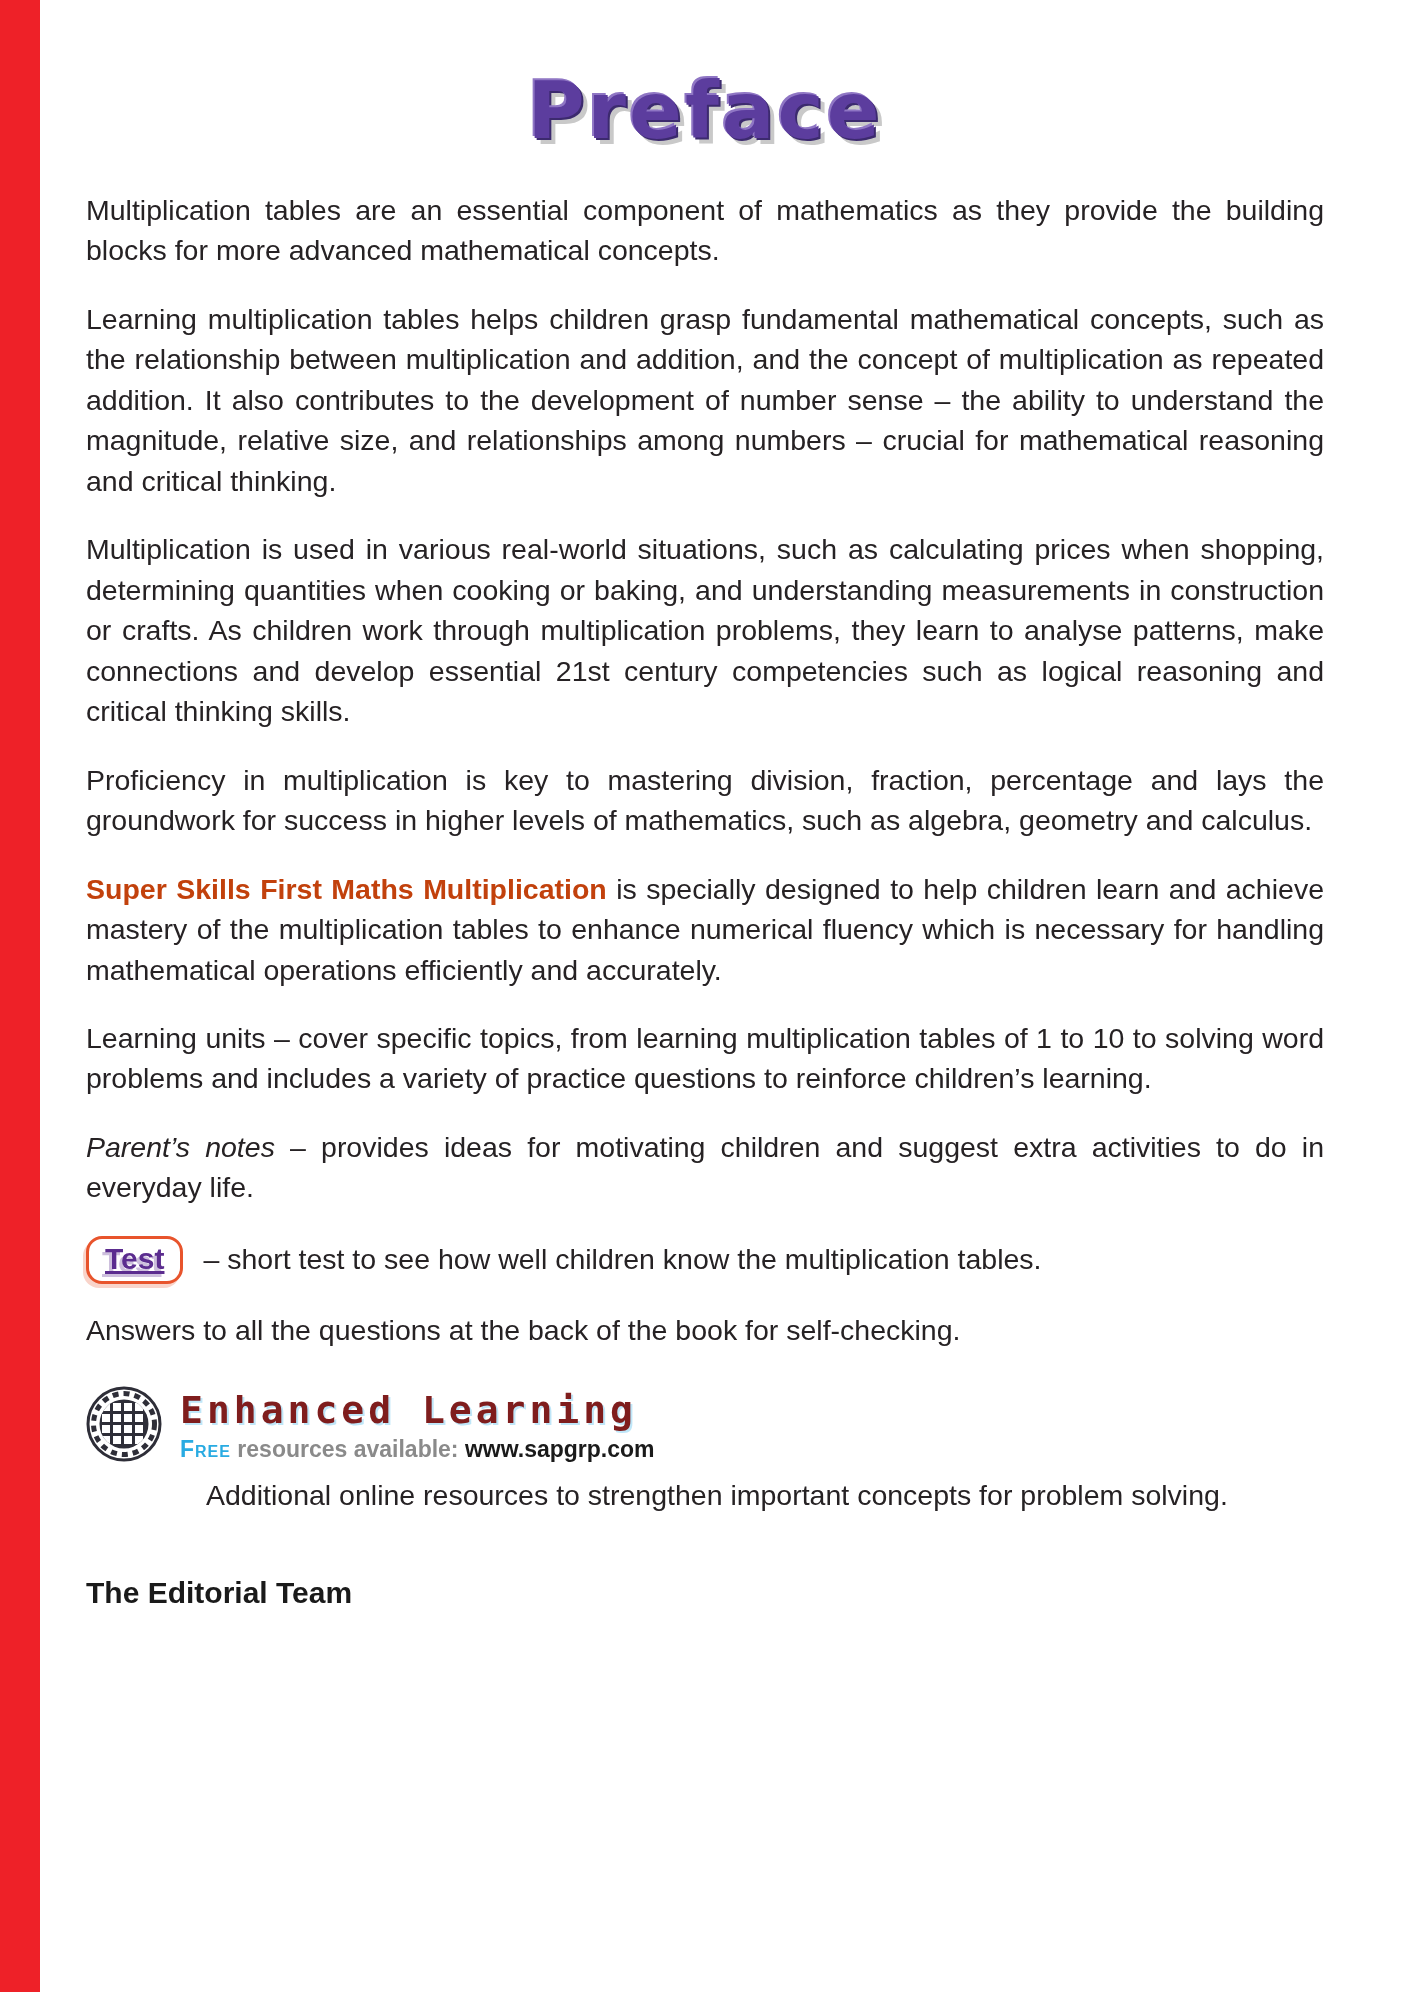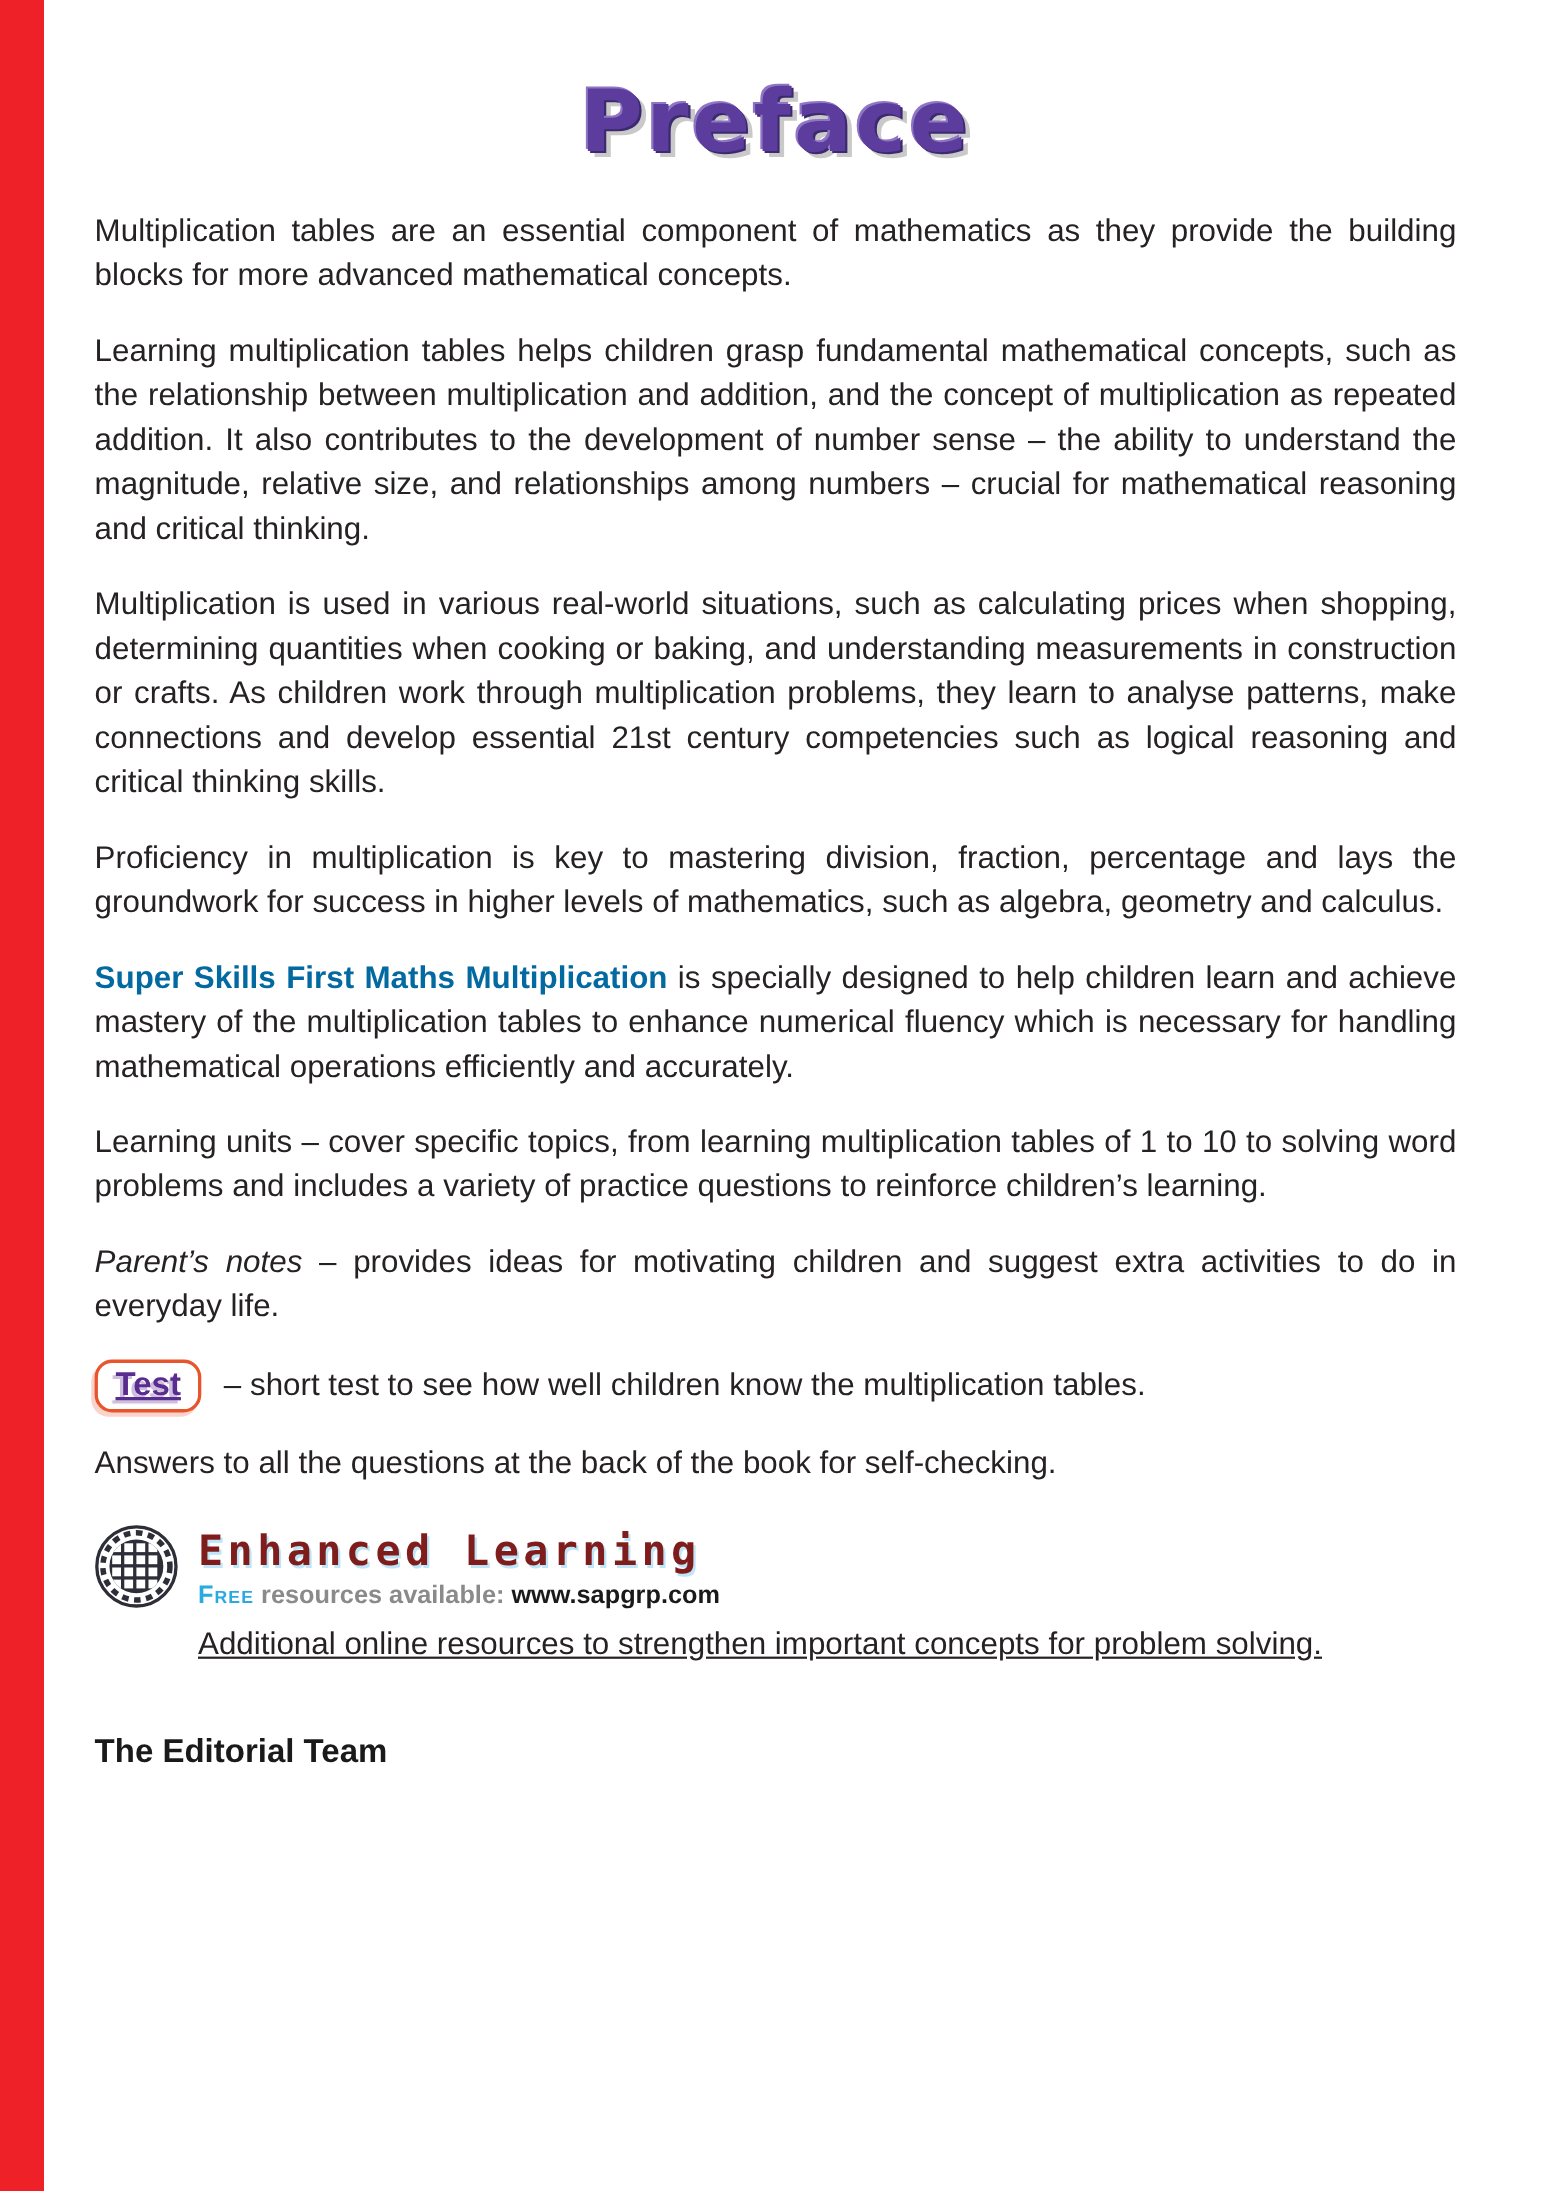--- a/index.html
+++ b/index.html
@@ -46,21 +46,21 @@
   .para {
     font-size: 28.5px;
     line-height: 1.42;
     text-align: justify;
     margin: 0 0 28px 0;
   }
   .para.tight {
     margin-bottom: 4px;
   }
   .brand {
-    color: #0369a1;
+    color: #c2410c;
     font-weight: bold;
     margin-top: 47px;
   }
   .ital {
     font-style: italic;
   }
   .badge-row {
     display: flex;
     align-items: center;
     gap: 20px;
@@ -121,28 +121,27 @@
   }
   .enh-res {
     color: #8a8a8a;
     font-weight: bold;
   }
   .enh-url {
     color: #1a1a1a;
     font-weight: bold;
   }
   .enh-body {
-    margin-left: 94px;
+    margin-left: 120px;
     width: 1144px;
     box-sizing: border-box;
     font-size: 28.5px;
     line-height: 1.42;
     text-align: justify;
     margin-bottom: 0;
-    text-decoration: underline;
   }
   .signature {
     margin-top: 60px;
     text-align: left;
     font-size: 30px;
     font-weight: bold;
     color: #1a1a1a;
   }
 </style>
 </head>

